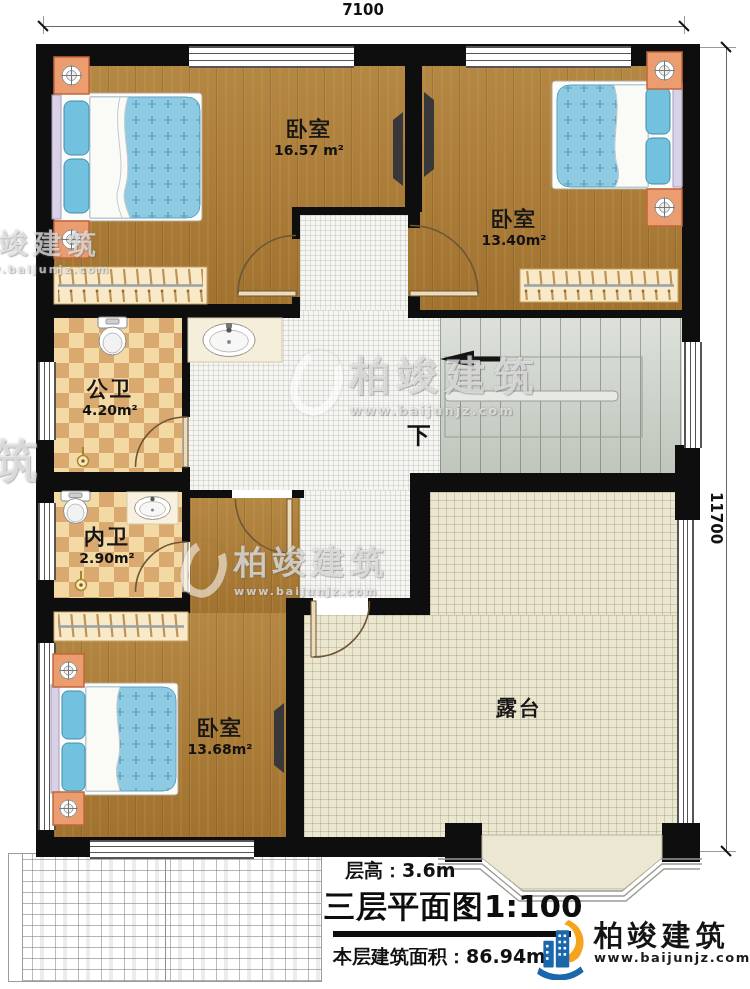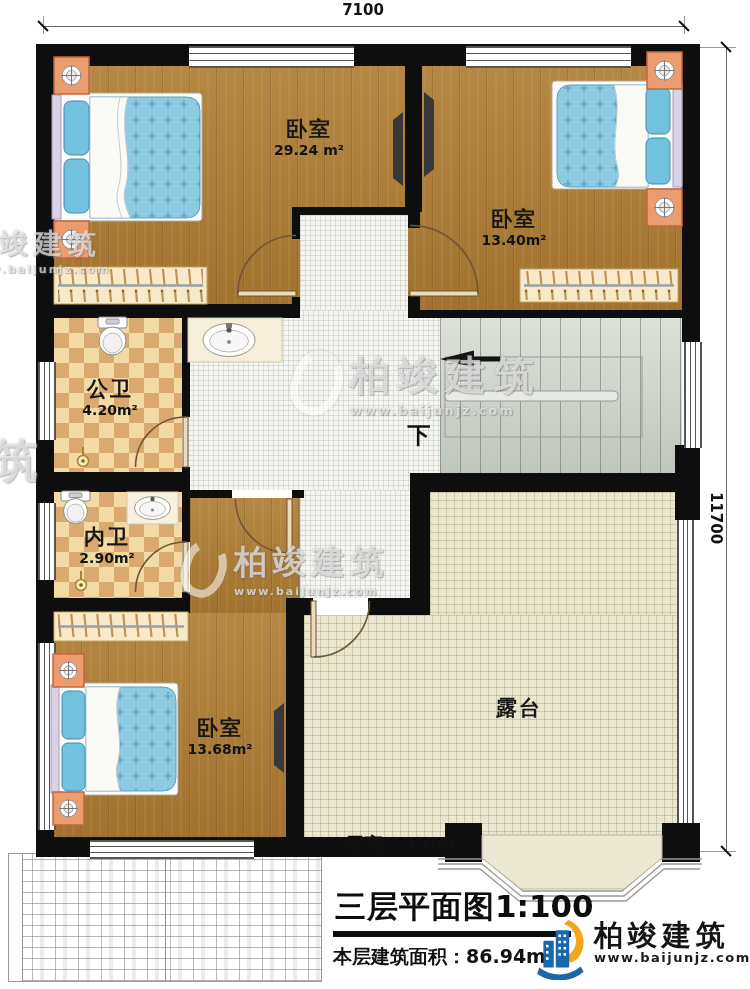--- a/index.html
+++ b/index.html
@@ -56,22 +56,22 @@
   .dimtext{position:absolute;z-index:8;font-size:15px;font-weight:bold;color:#111;text-align:center;}
   
   .wm{position:absolute;z-index:7;color:rgba(255,255,255,.62);font-weight:bold;pointer-events:none;
       text-shadow:0 0 2px rgba(110,110,110,.5),1px 1px 1px rgba(90,90,90,.35);user-select:none;}
   .wm .site{display:block;font-size:11px;letter-spacing:2px;}
   .wm-row{display:flex;align-items:center;gap:8px;}
   .wm-ring{flex:0 0 auto;width:34px;height:50px;border:8px solid rgba(255,255,255,.55);
       border-radius:50% 50% 50% 50% / 46% 54% 54% 46%;border-top-color:transparent;
       transform:rotate(18deg);box-shadow:0 0 2px rgba(120,120,120,.35);}
   
-  .f-height{position:absolute;left:345px;top:832px;z-index:8;font-size:19px;font-weight:600;color:#111;}
-  .f-title{position:absolute;left:335px;top:886px;z-index:8;font-size:31px;font-weight:bold;color:#0d0d0d;letter-spacing:1px;}
+  .f-height{position:absolute;left:345px;top:858px;z-index:8;font-size:19px;font-weight:600;color:#111;}
+  .f-title{position:absolute;left:324px;top:886px;z-index:8;font-size:31px;font-weight:bold;color:#0d0d0d;letter-spacing:1px;}
   .f-title .scale{font-weight:600;letter-spacing:0;}
   .f-bar{position:absolute;left:333px;top:931px;width:238px;height:6px;background:#0d0d0d;z-index:8;}
   .f-area{position:absolute;left:333px;top:944px;z-index:8;font-size:19px;font-weight:600;color:#111;}
   .logo{position:absolute;left:536px;top:920px;z-index:9;display:flex;align-items:flex-start;gap:6px;}
   .logo-name{font-size:29px;font-weight:bold;color:#141414;letter-spacing:5px;line-height:1.05;}
   .logo-site{font-size:13px;font-weight:bold;color:#1b1b1b;letter-spacing:1.5px;}
 </style>
 </head>
 <body>
 
@@ -275,21 +275,21 @@
       <path d="M185.5,542 A50,50 0 0 0 135.5,592"></path>
       <rect x="287" y="499" width="5" height="54" fill="#ecdcba" stroke-width="1"></rect>
       <path d="M289.5,553 A54,54 0 0 1 235.5,499"></path>
       <rect x="311" y="601" width="5" height="56" fill="#ecdcba" stroke-width="1"></rect>
       <path d="M313.5,657 A56,56 0 0 0 369.5,601"></path>
     </g>
   </svg>
 
   <div class="lbl" style="left:309px;top:138px;">
     <span class="rname">卧室</span>
-    <span class="rarea">29.24 m²</span>
+    <span class="rarea">16.57 m²</span>
   </div>
   <div class="lbl" style="left:514px;top:228px;">
     <span class="rname">卧室</span>
     <span class="rarea">13.40m²</span>
   </div>
   <div class="lbl" style="left:110px;top:398px;">
     <span class="rname">公卫</span>
     <span class="rarea">4.20m²</span>
   </div>
   <div class="lbl" style="left:107px;top:546px;">

